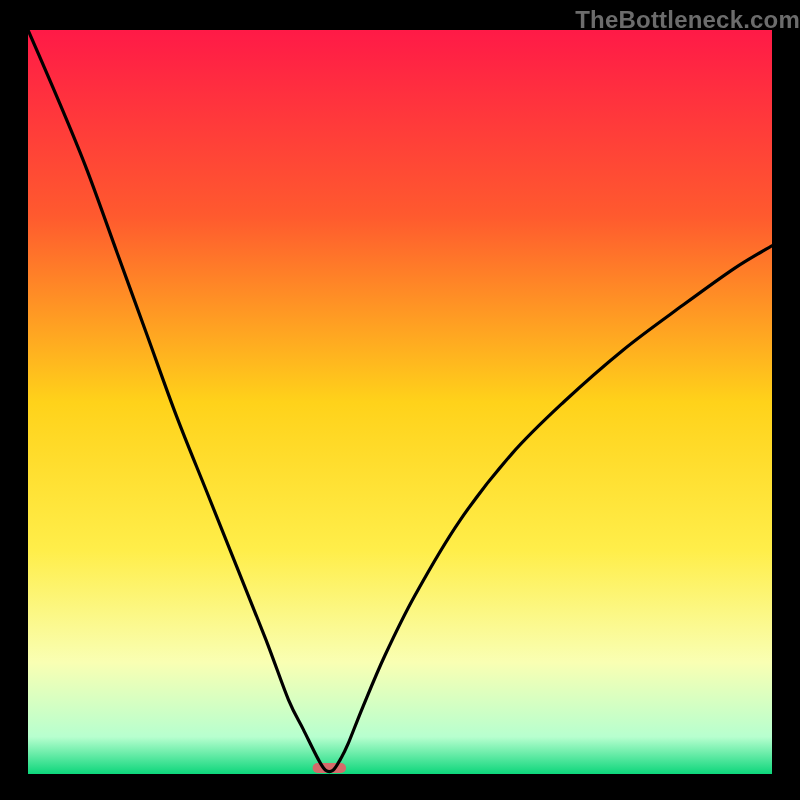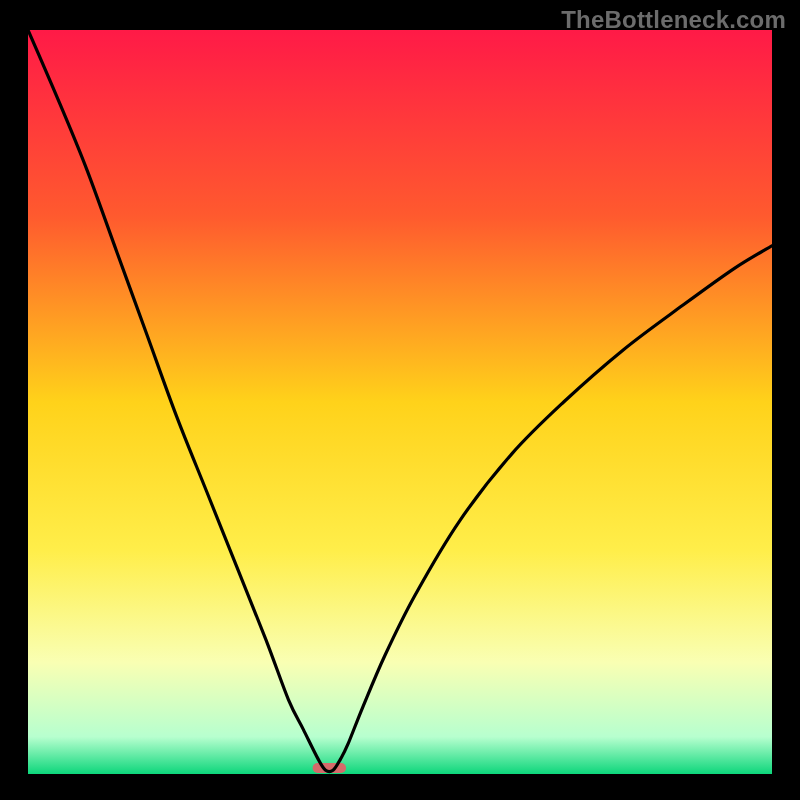--- a/index.html
+++ b/index.html
@@ -13,21 +13,21 @@
   }
   .outer {
     position: relative;
     width: 800px;
     height: 800px;
     background: #000;
   }
   .watermark {
     position: absolute;
     top: 6px;
-    right: 14px;
+    right: 0;
     color: #6c6c6c;
     font-size: 24px;
     font-weight: 600;
     letter-spacing: 0.2px;
     user-select: none;
   }
   .plot-wrap {
     position: absolute;
     left: 28px;
     top: 30px;

